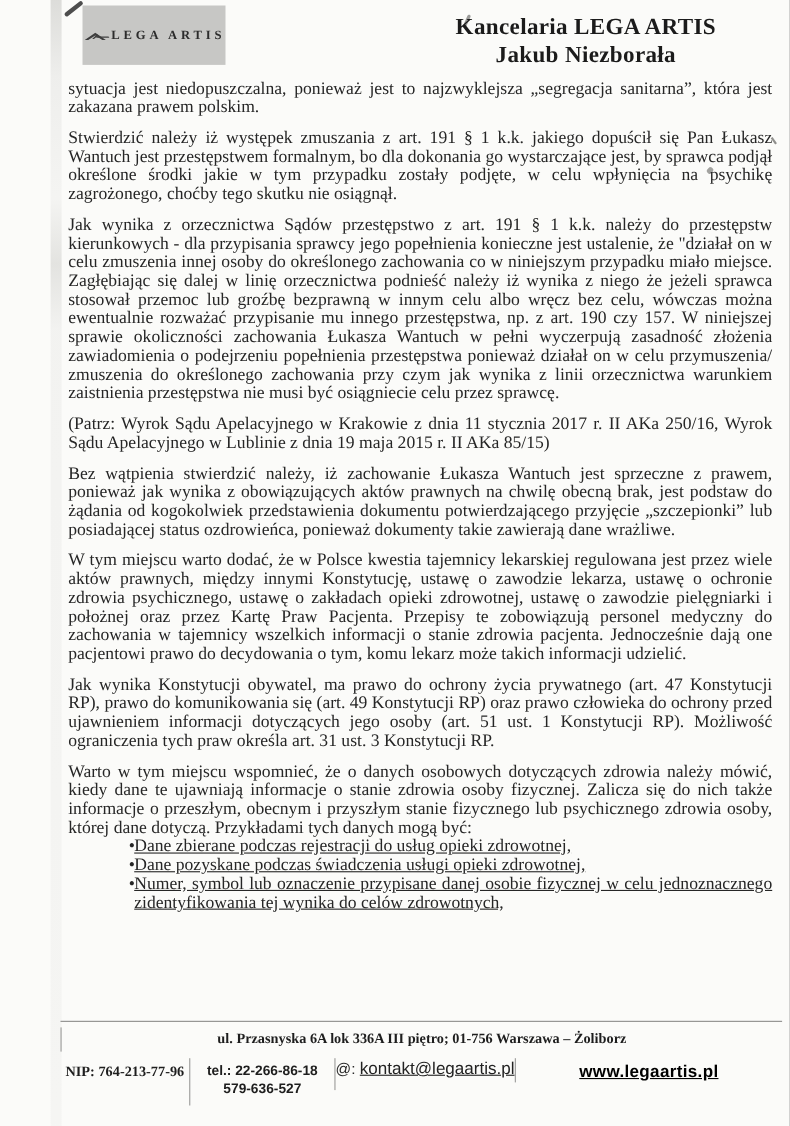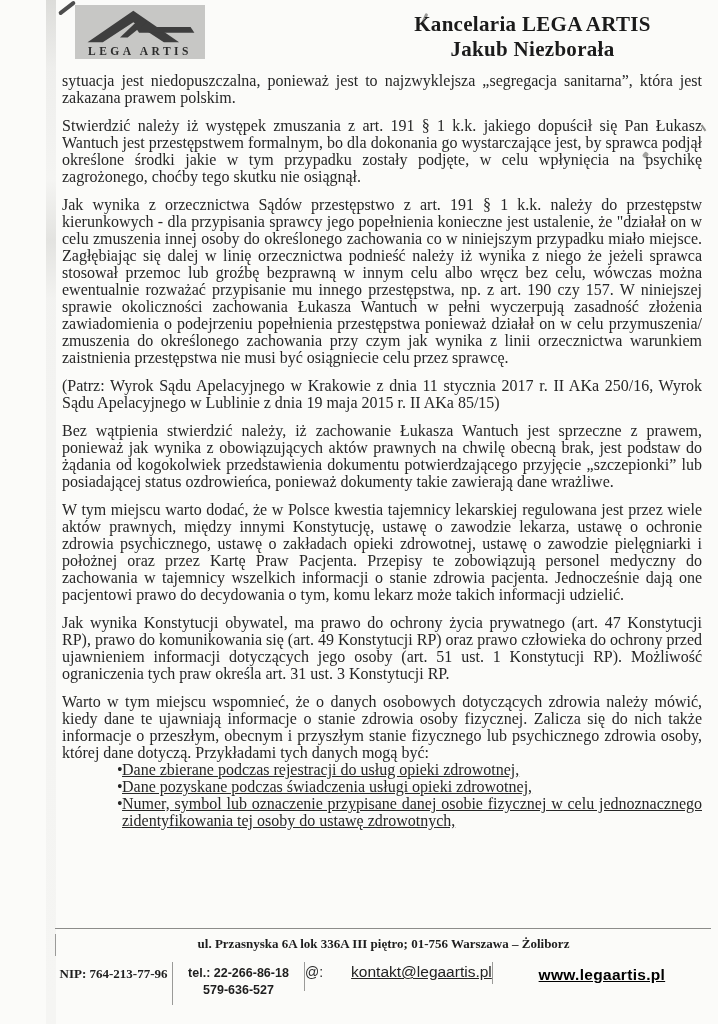--- a/index.html
+++ b/index.html
@@ -16,21 +16,21 @@
     background:#4d4d4d; transform:rotate(-38deg); border-radius:2px; }
   .art-mid { position:absolute; left:423px; top:13px; width:3px; height:12px;
     background:#9a9a98; transform:rotate(24deg); border-radius:2px; }
   .art-speck { position:absolute; left:643px; top:152px; width:5px; height:6px;
     background:#a3a3a0; transform:rotate(40deg); border-radius:2px; }
   .art-tick { position:absolute; left:700px; top:127px; width:7px; height:2px;
     background:#8f8f8c; transform:rotate(55deg); }
 
   
   .logo-box { position:absolute; left:75px; top:5px; width:130px; height:54px;
-    background:#c7c7c5; display:flex; flex-direction:column; align-items:center; justify-content:flex-start; }
+    background:#c7c7c5; display:flex; flex-direction:row; align-items:center; justify-content:flex-start; }
   .logo-art { display:block; margin-top:2px; }
   .logo-text { font-weight:bold; font-size:11.5px; letter-spacing:3.5px;
     color:#2c2c2c; line-height:12px; margin-top:0px; white-space:nowrap; }
   .title-block { position:absolute; left:365px; top:12px; width:335px; text-align:center; }
   .title-line { font-weight:bold; font-size:21px; line-height:25px; color:#1b1b1b; letter-spacing:.3px; }
 
   
   .doc-body { position:absolute; left:62px; top:72px; width:640px;
     font-size:16px; line-height:17px; text-align:justify; color:#262626; }
   .doc-body p { margin:0 0 11px 0; }
@@ -50,21 +50,21 @@
     font-weight:bold; font-size:13px; padding:2px 0 4px 0; }
   .f-row2 { display:flex; align-items:flex-start; margin-top:6px; }
   .f-nip { flex:0 0 117px; text-align:center; font-weight:bold; font-size:13px; padding-top:4px; }
   .f-tel { flex:0 0 131px; border-left:1px solid #9a9a98; text-align:center;
     font-family:"Liberation Sans", sans-serif; font-weight:bold; font-size:12.5px;
     line-height:17px; padding-top:3px; padding-bottom:6px; }
   .f-email { flex:0 0 159px; border-left:1px solid #9a9a98; text-align:center;
     padding-top:1px; padding-bottom:10px; white-space:nowrap; }
   .f-email-label { font-family:"Liberation Sans", sans-serif; font-size:14px; color:#2a2a2a; }
   .f-email-link { font-family:"Liberation Sans", sans-serif; font-size:15.5px;
-    color:#222; text-decoration:underline;margin-left:24px; }
+    color:#222; text-decoration:underline; }
   .f-www { flex:1 1 auto; border-left:1px solid #9a9a98; text-align:center; padding-top:4px; }
   .f-www-link { font-family:"Liberation Sans", sans-serif; font-weight:bold; font-size:15.5px;
     color:#000000; text-decoration:underline; letter-spacing:.3px; }
 </style>
 </head>
 <body>
 
 <div class="page">
 
   <div class="scan-band"></div>
@@ -100,21 +100,21 @@
       <div class="bullet-item">
         <span class="bullet-glyph">•</span>
         <span class="bullet-text">Dane zbierane podczas rejestracji do usług opieki zdrowotnej,</span>
       </div>
       <div class="bullet-item">
         <span class="bullet-glyph">•</span>
         <span class="bullet-text">Dane pozyskane podczas świadczenia usługi opieki zdrowotnej,</span>
       </div>
       <div class="bullet-item">
         <span class="bullet-glyph">•</span>
-        <span class="bullet-text">Numer, symbol lub oznaczenie przypisane danej osobie fizycznej w celu jednoznacznego zidentyfikowania tej osoby do ustawę zdrowotnych,</span>
+        <span class="bullet-text">Numer, symbol lub oznaczenie przypisane danej osobie fizycznej w celu jednoznacznego zidentyfikowania tej wynika do celów zdrowotnych,</span>
       </div>
     </div>
   </div>
 
   <div class="footer">
     <div class="f-row1">
       <div class="f-addr">ul. Przasnyska 6A lok 336A III piętro; 01-756 Warszawa – Żoliborz</div>
     </div>
     <div class="f-row2">
       <div class="f-nip">NIP: 764-213-77-96</div>

